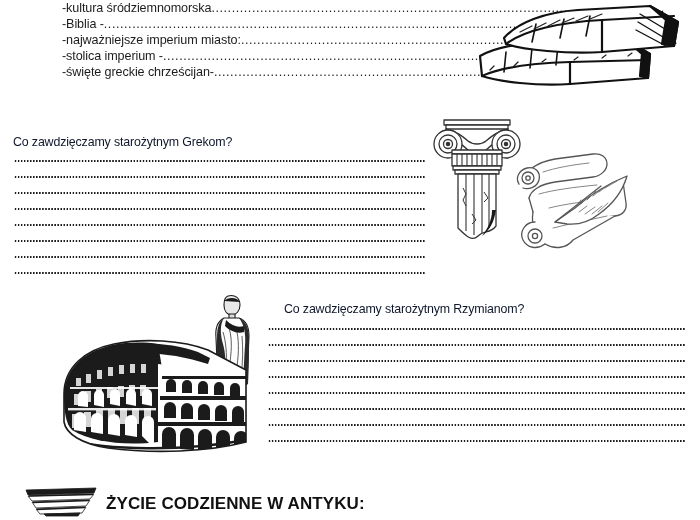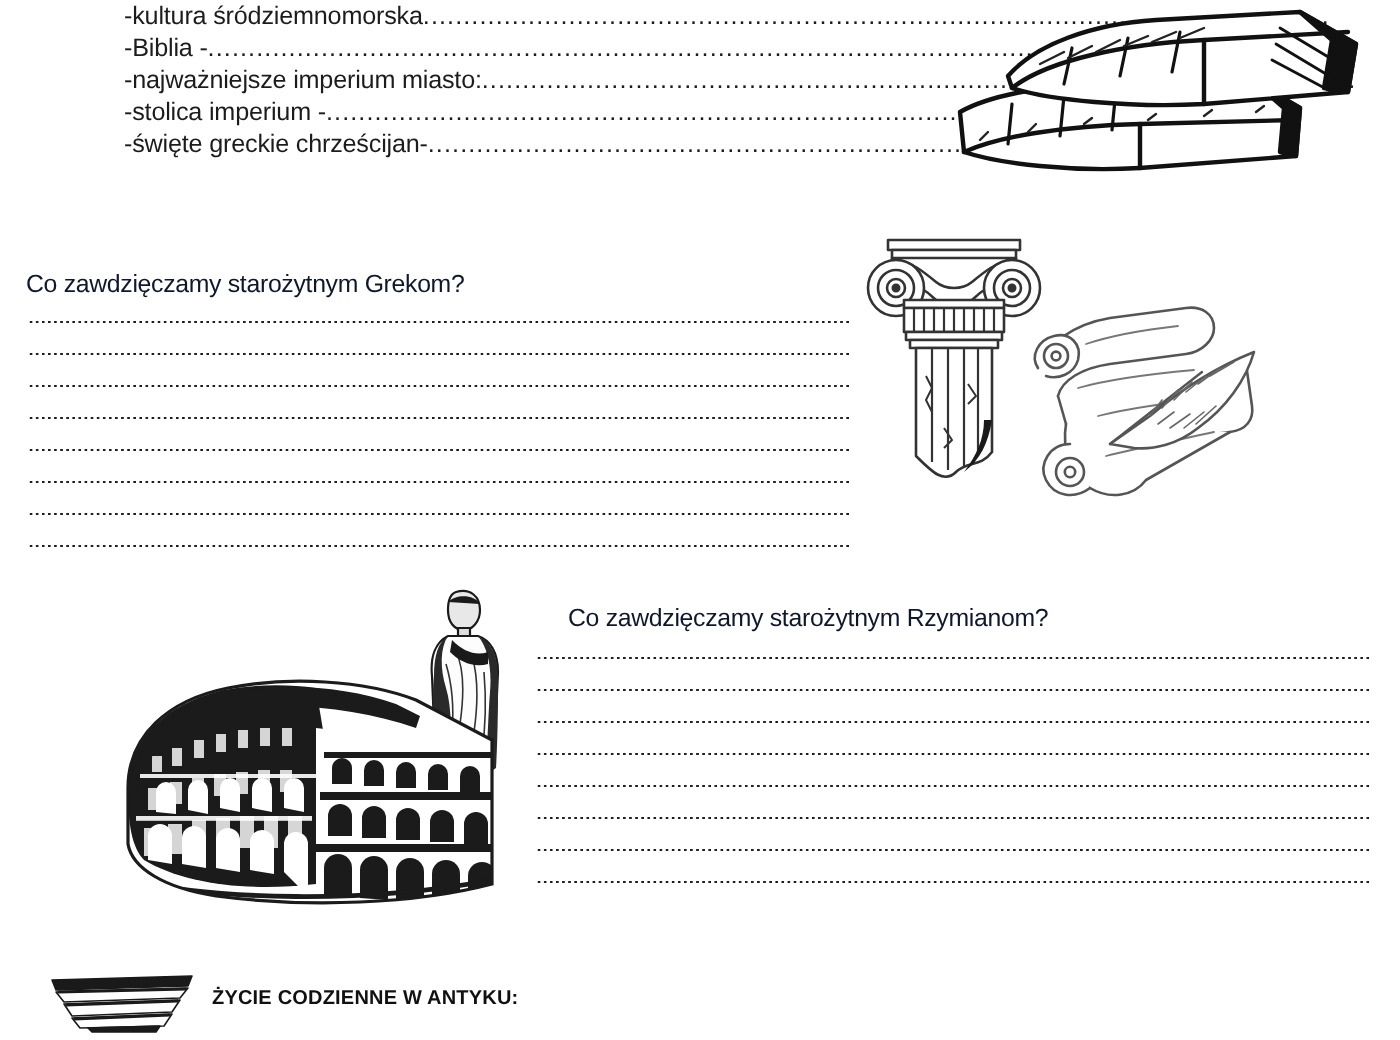--- a/index.html
+++ b/index.html
@@ -62,21 +62,21 @@
   }
 
   #greek-heading { left: 13px; top: 135px; }
   #roman-heading { left: 284px; top: 302px; }
 
   #antiquity-heading {
     position: absolute;
     left: 106px;
     top: 494px;
     font-weight: bold;
-    font-size: 10px;
+    font-size: 17px;
     letter-spacing: 0.1px;
     white-space: nowrap;
     color: #111111;
     text-align: right;
   }
 
   
   .illus { position: absolute; }
 
   #books-illustration { left: 474px; top: 2px; width: 222px; height: 88px; }

